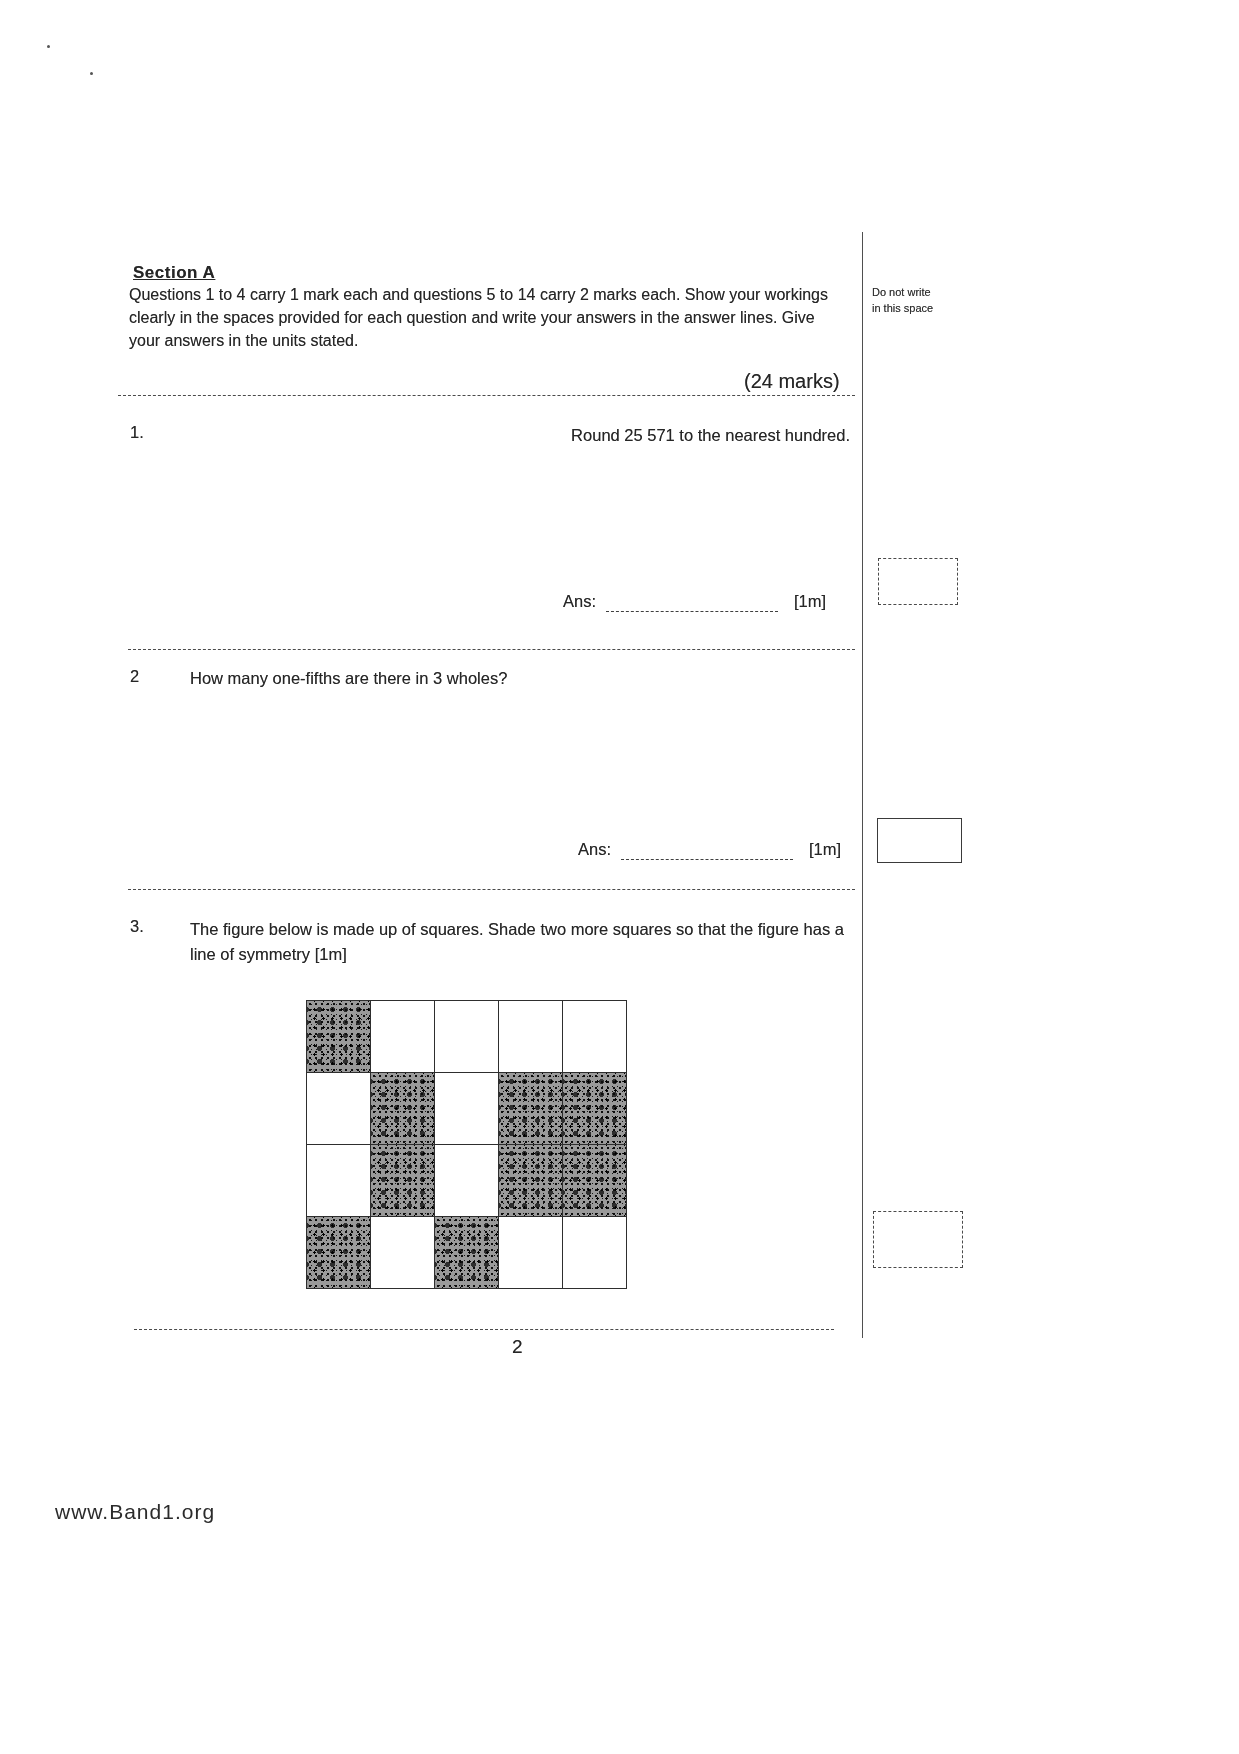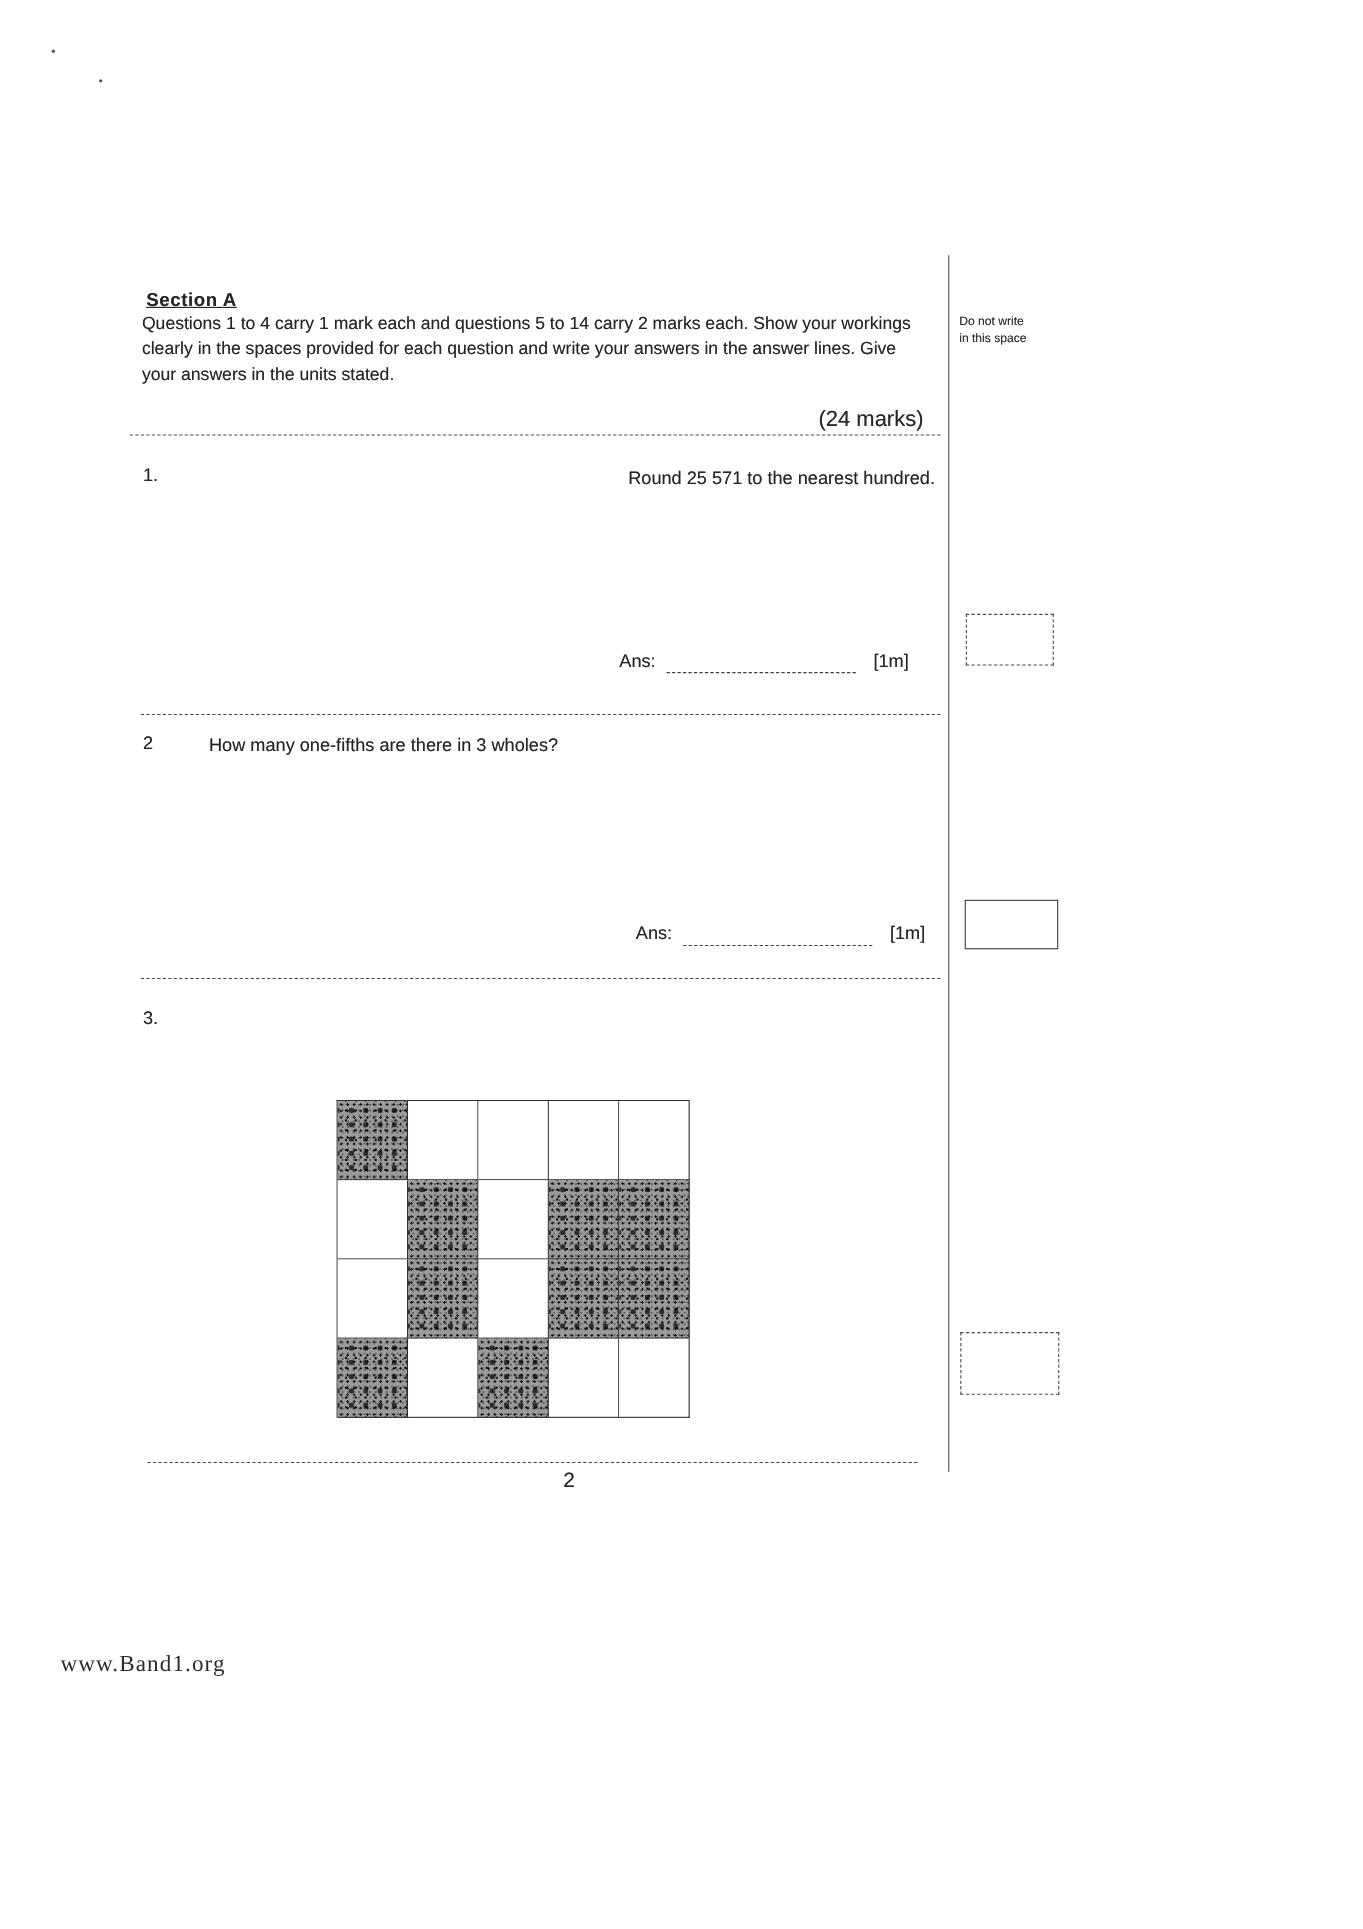--- a/index.html
+++ b/index.html
@@ -86,21 +86,21 @@
     background-size:6px 6px, 9px 9px, 13px 13px, 5px 5px;
     background-position:0 0, 3px 4px, 6px 2px, 2px 1px;
   }
 
   .page-number{
     position:absolute;left:512px;top:1336px;
     font-size:19px;
   }
   .watermark{
     position:absolute;left:55px;top:1500px;
-    font-family:Liberation Serif, serif;
+    font-family:Liberation Sans, sans-serif;
     font-size:21px;letter-spacing:1px;color:#2b2b2b;
   }
   .speck{
     position:absolute;width:3px;height:3px;border-radius:50%;
     background:#555;
   }
 </style>
 </head>
 <body>
 
@@ -138,20 +138,21 @@
   <div class="ans-row txt" style="left:578px;top:840px;">
     <span class="ans-label">Ans:</span>
     <span class="ans-line"></span>
     <span class="ans-marks">[1m]</span>
   </div>
   <div class="marks-box solid" style="left:877px;top:818px;width:85px;height:45px;"></div>
 
   <div class="hr-dashed" style="left:128px;top:889px;width:727px;"></div>
 
   <div class="q-number txt" style="top:917px;">3.</div>
+  <div class="q-text txt" style="top:917px;width:668px;">The figure below is made up of squares.  Shade two more squares so that the figure has a line of symmetry  [1m]</div>
 
   <div class="grid-figure" style="grid-template-columns: repeat(5, 64px);">
       <div class="grid-cell shaded"></div>
       <div class="grid-cell"></div>
       <div class="grid-cell"></div>
       <div class="grid-cell"></div>
       <div class="grid-cell"></div>
       <div class="grid-cell"></div>
       <div class="grid-cell shaded"></div>
       <div class="grid-cell"></div>

